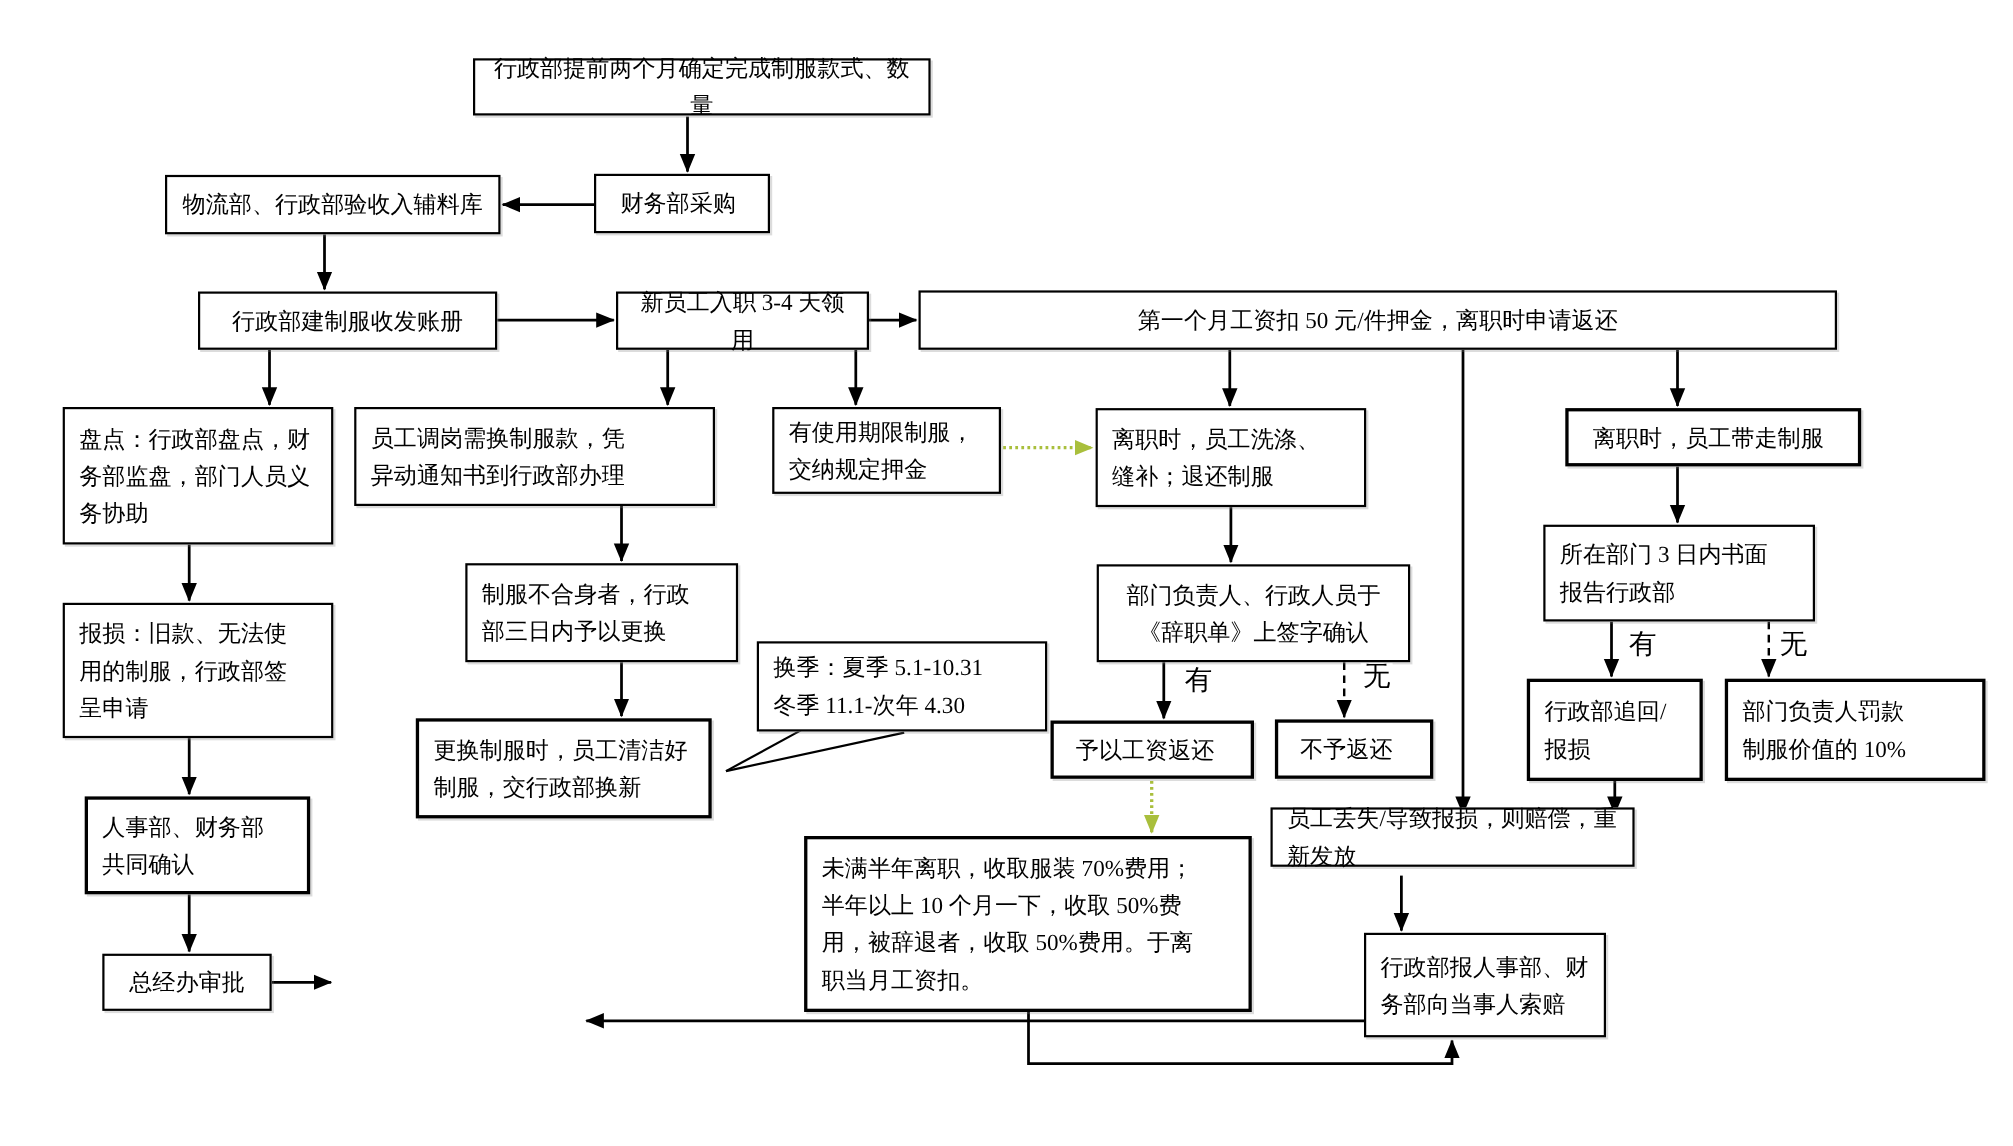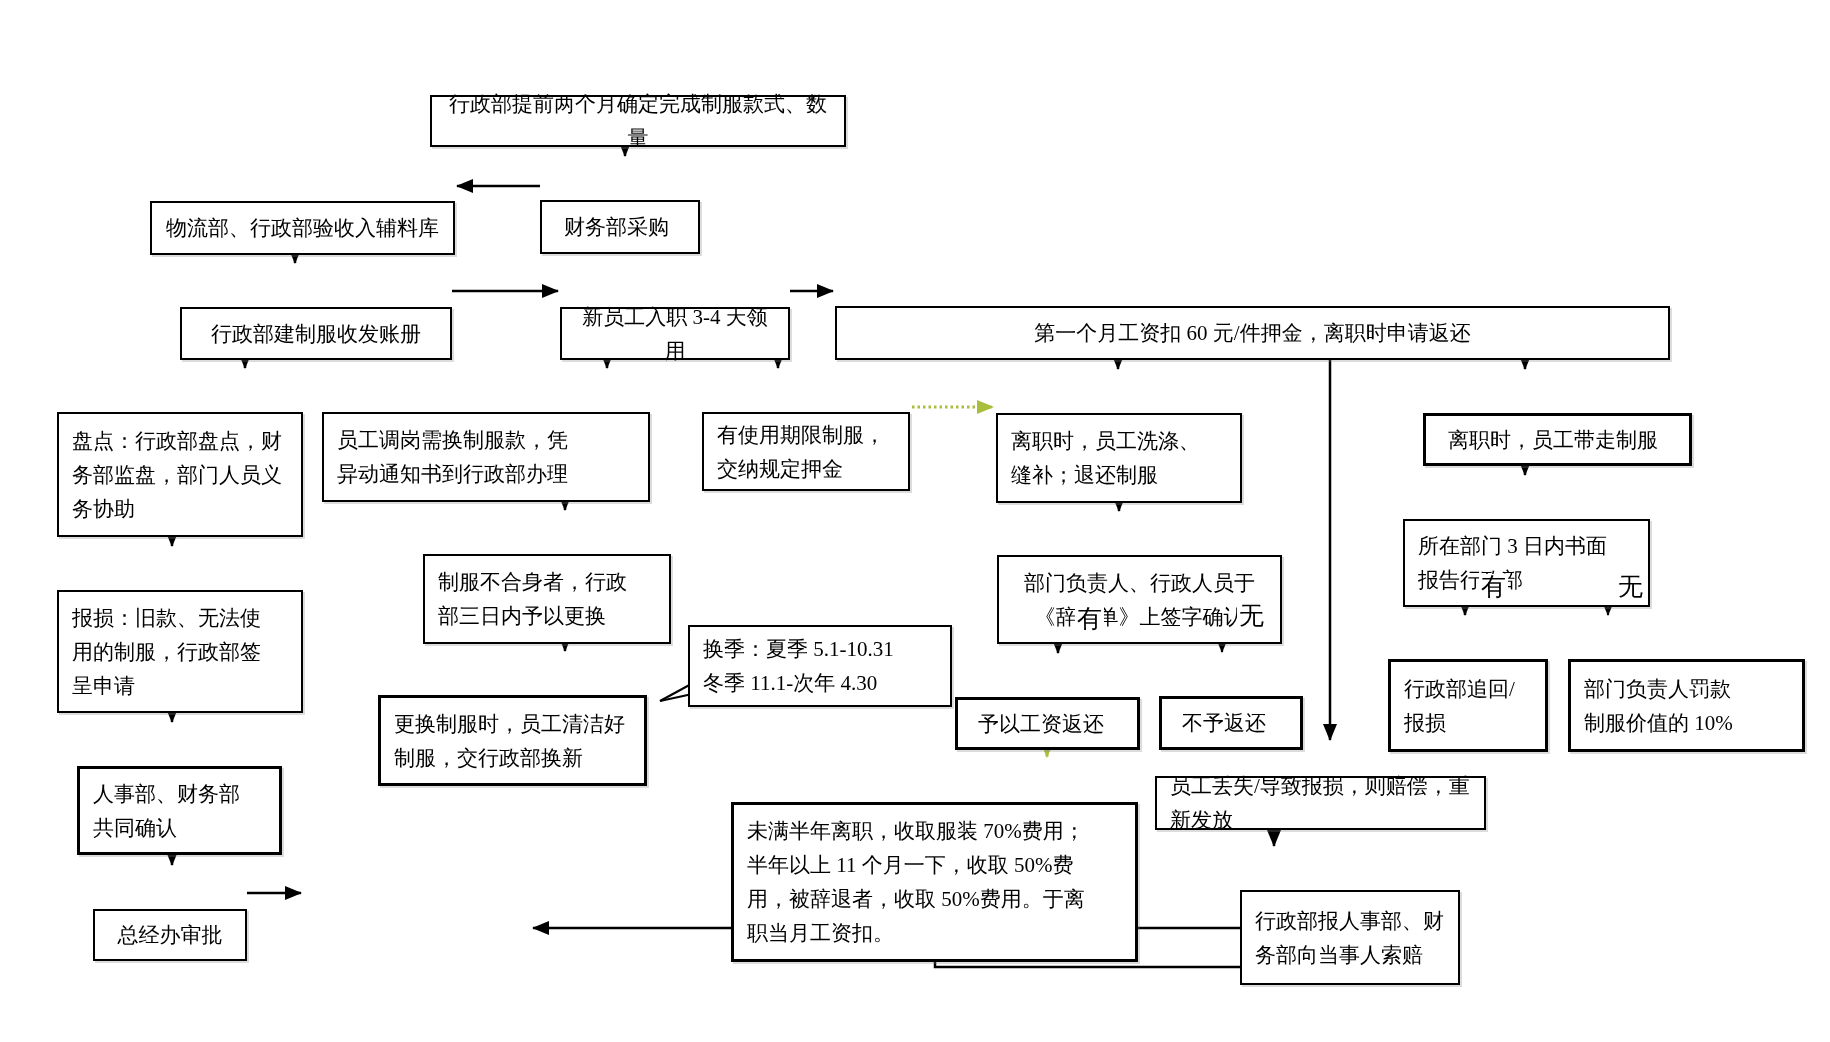--- a/index.html
+++ b/index.html
@@ -6,21 +6,20 @@
   #canvas{
     position:relative;width:1830px;height:1042px;background:#fff;overflow:hidden;
     font-family:"Liberation Serif","DejaVu Serif",serif;color:#000;
   }
   #arrows{position:absolute;left:0;top:0;width:1830px;height:1042px;}
   .node{
     position:absolute;box-sizing:border-box;border:2px solid #000;background:#fff;
     display:flex;align-items:center;justify-content:flex-start;text-align:left;
     font-size:21px;line-height:34px;white-space:pre-line;padding:0 13px;
     box-shadow:2px 2px 0 rgba(130,130,130,.28);
-    margin-top:42px;
   }
   .center{justify-content:center;text-align:center;}
   .bold3{border-width:3px;}
   .top-align{align-items:flex-start;padding-top:12px;}
   .branch-label{position:absolute;font-size:25px;line-height:1;background:#fff;padding:0 2px;}
   line,polyline{stroke:#000;stroke-width:2.5;fill:none;}
   .dashed{stroke-dasharray:7 5;stroke-width:2.2;}
   .green{stroke:var(--accent,#a9bf3c);stroke-width:3;stroke-dasharray:2.5 3;}
   .thin{stroke-width:2;}
 </style>
@@ -70,21 +69,21 @@
     <line class="green" x1="1047" y1="710" x2="1047" y2="757" marker-end="url(#ahg)"></line>
     <line class="thin" x1="728" y1="664" x2="660" y2="701"></line>
     <line class="thin" x1="660" y1="701" x2="822" y2="666"></line>
   </svg>
 
   <div class="node center" style="left:430px;top:53px;width:416px;height:52px">行政部提前两个月确定完成制服款式、数量</div>
   <div class="node" style="left:540px;top:158px;width:160px;height:54px;padding-left:22px">财务部采购</div>
   <div class="node center" style="left:180px;top:265px;width:272px;height:53px">行政部建制服收发账册</div>
   <div class="node center" style="left:150px;top:159px;width:305px;height:54px">物流部、行政部验收入辅料库</div>
   <div class="node center" style="left:560px;top:265px;width:230px;height:53px">新员工入职 3-4 天领用</div>
-  <div class="node center" style="left:835px;top:264px;width:835px;height:54px">第一个月工资扣 60 元/件押金，离职时申请返还</div>
+  <div class="node center" style="left:835px;top:264px;width:835px;height:54px">第一个月工资扣 50 元/件押金，离职时申请返还</div>
   <div class="node" style="left:57px;top:370px;width:246px;height:125px">盘点：行政部盘点，财
 务部监盘，部门人员义
 务协助</div>
   <div class="node" style="left:322px;top:370px;width:328px;height:90px">员工调岗需换制服款，凭
 异动通知书到行政部办理</div>
   <div class="node" style="left:702px;top:370px;width:208px;height:79px">有使用期限制服，
 交纳规定押金</div>
   <div class="node" style="left:996px;top:371px;width:246px;height:90px">离职时，员工洗涤、
 缝补；退还制服</div>
   <div class="node bold3" style="left:1423px;top:371px;width:269px;height:53px;padding-left:22px">离职时，员工带走制服</div>
@@ -104,21 +103,21 @@
   <div class="node bold3" style="left:955px;top:655px;width:185px;height:53px;padding-left:20px">予以工资返还</div>
   <div class="node bold3" style="left:1159px;top:654px;width:144px;height:54px;padding-left:20px">不予返还</div>
   <div class="node bold3" style="left:1388px;top:617px;width:160px;height:93px">行政部追回/
 报损</div>
   <div class="node bold3" style="left:1568px;top:617px;width:237px;height:93px">部门负责人罚款
 制服价值的 10%</div>
   <div class="node bold3" style="left:77px;top:724px;width:205px;height:89px">人事部、财务部
 共同确认</div>
   <div class="node" style="left:1155px;top:734px;width:331px;height:54px">员工丢失/导致报损，则赔偿，重新发放</div>
   <div class="node bold3" style="left:731px;top:760px;width:407px;height:160px">未满半年离职，收取服装 70%费用；
-半年以上 11 个月一下，收取 50%费
+半年以上 10 个月一下，收取 50%费
 用，被辞退者，收取 50%费用。于离
 职当月工资扣。</div>
   <div class="node center" style="left:93px;top:867px;width:154px;height:52px">总经办审批</div>
   <div class="node" style="left:1240px;top:848px;width:220px;height:95px">行政部报人事部、财
 务部向当事人索赔</div>
 
   <div class="branch-label" style="left:1075px;top:606px">有</div>
   <div class="branch-label" style="left:1237px;top:603px">无</div>
   <div class="branch-label" style="left:1479px;top:574px">有</div>
   <div class="branch-label" style="left:1616px;top:574px">无</div>

